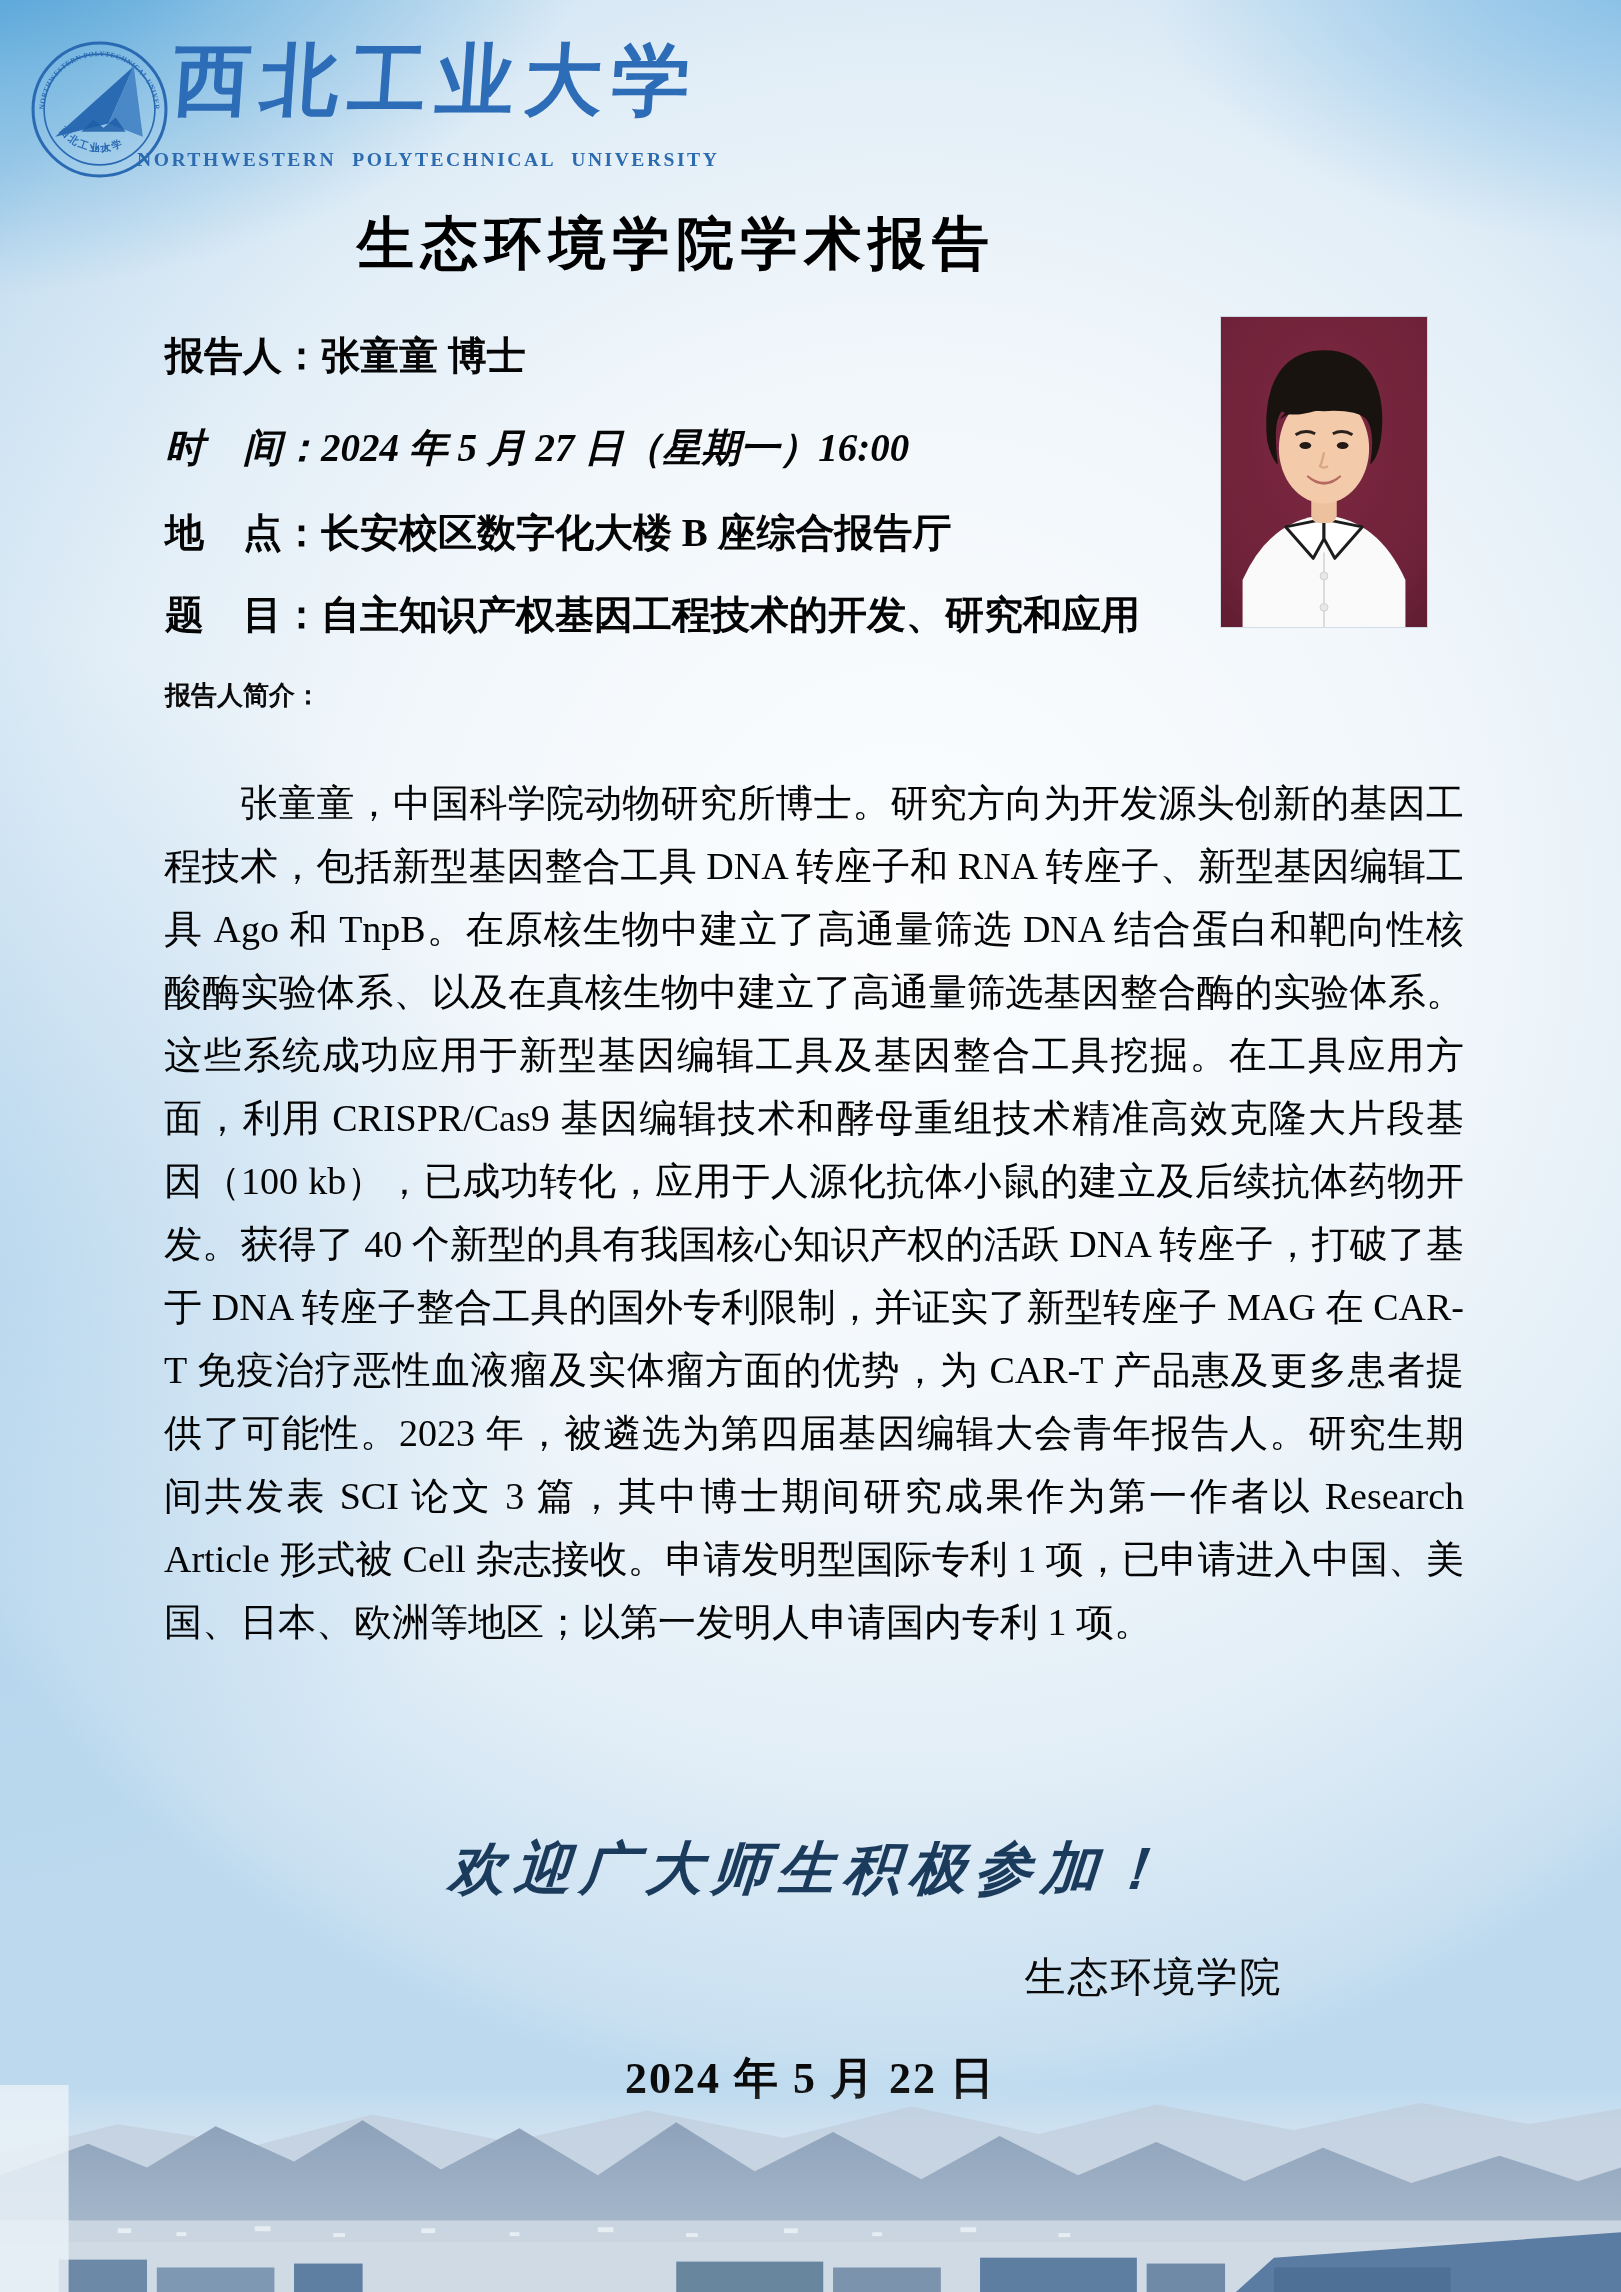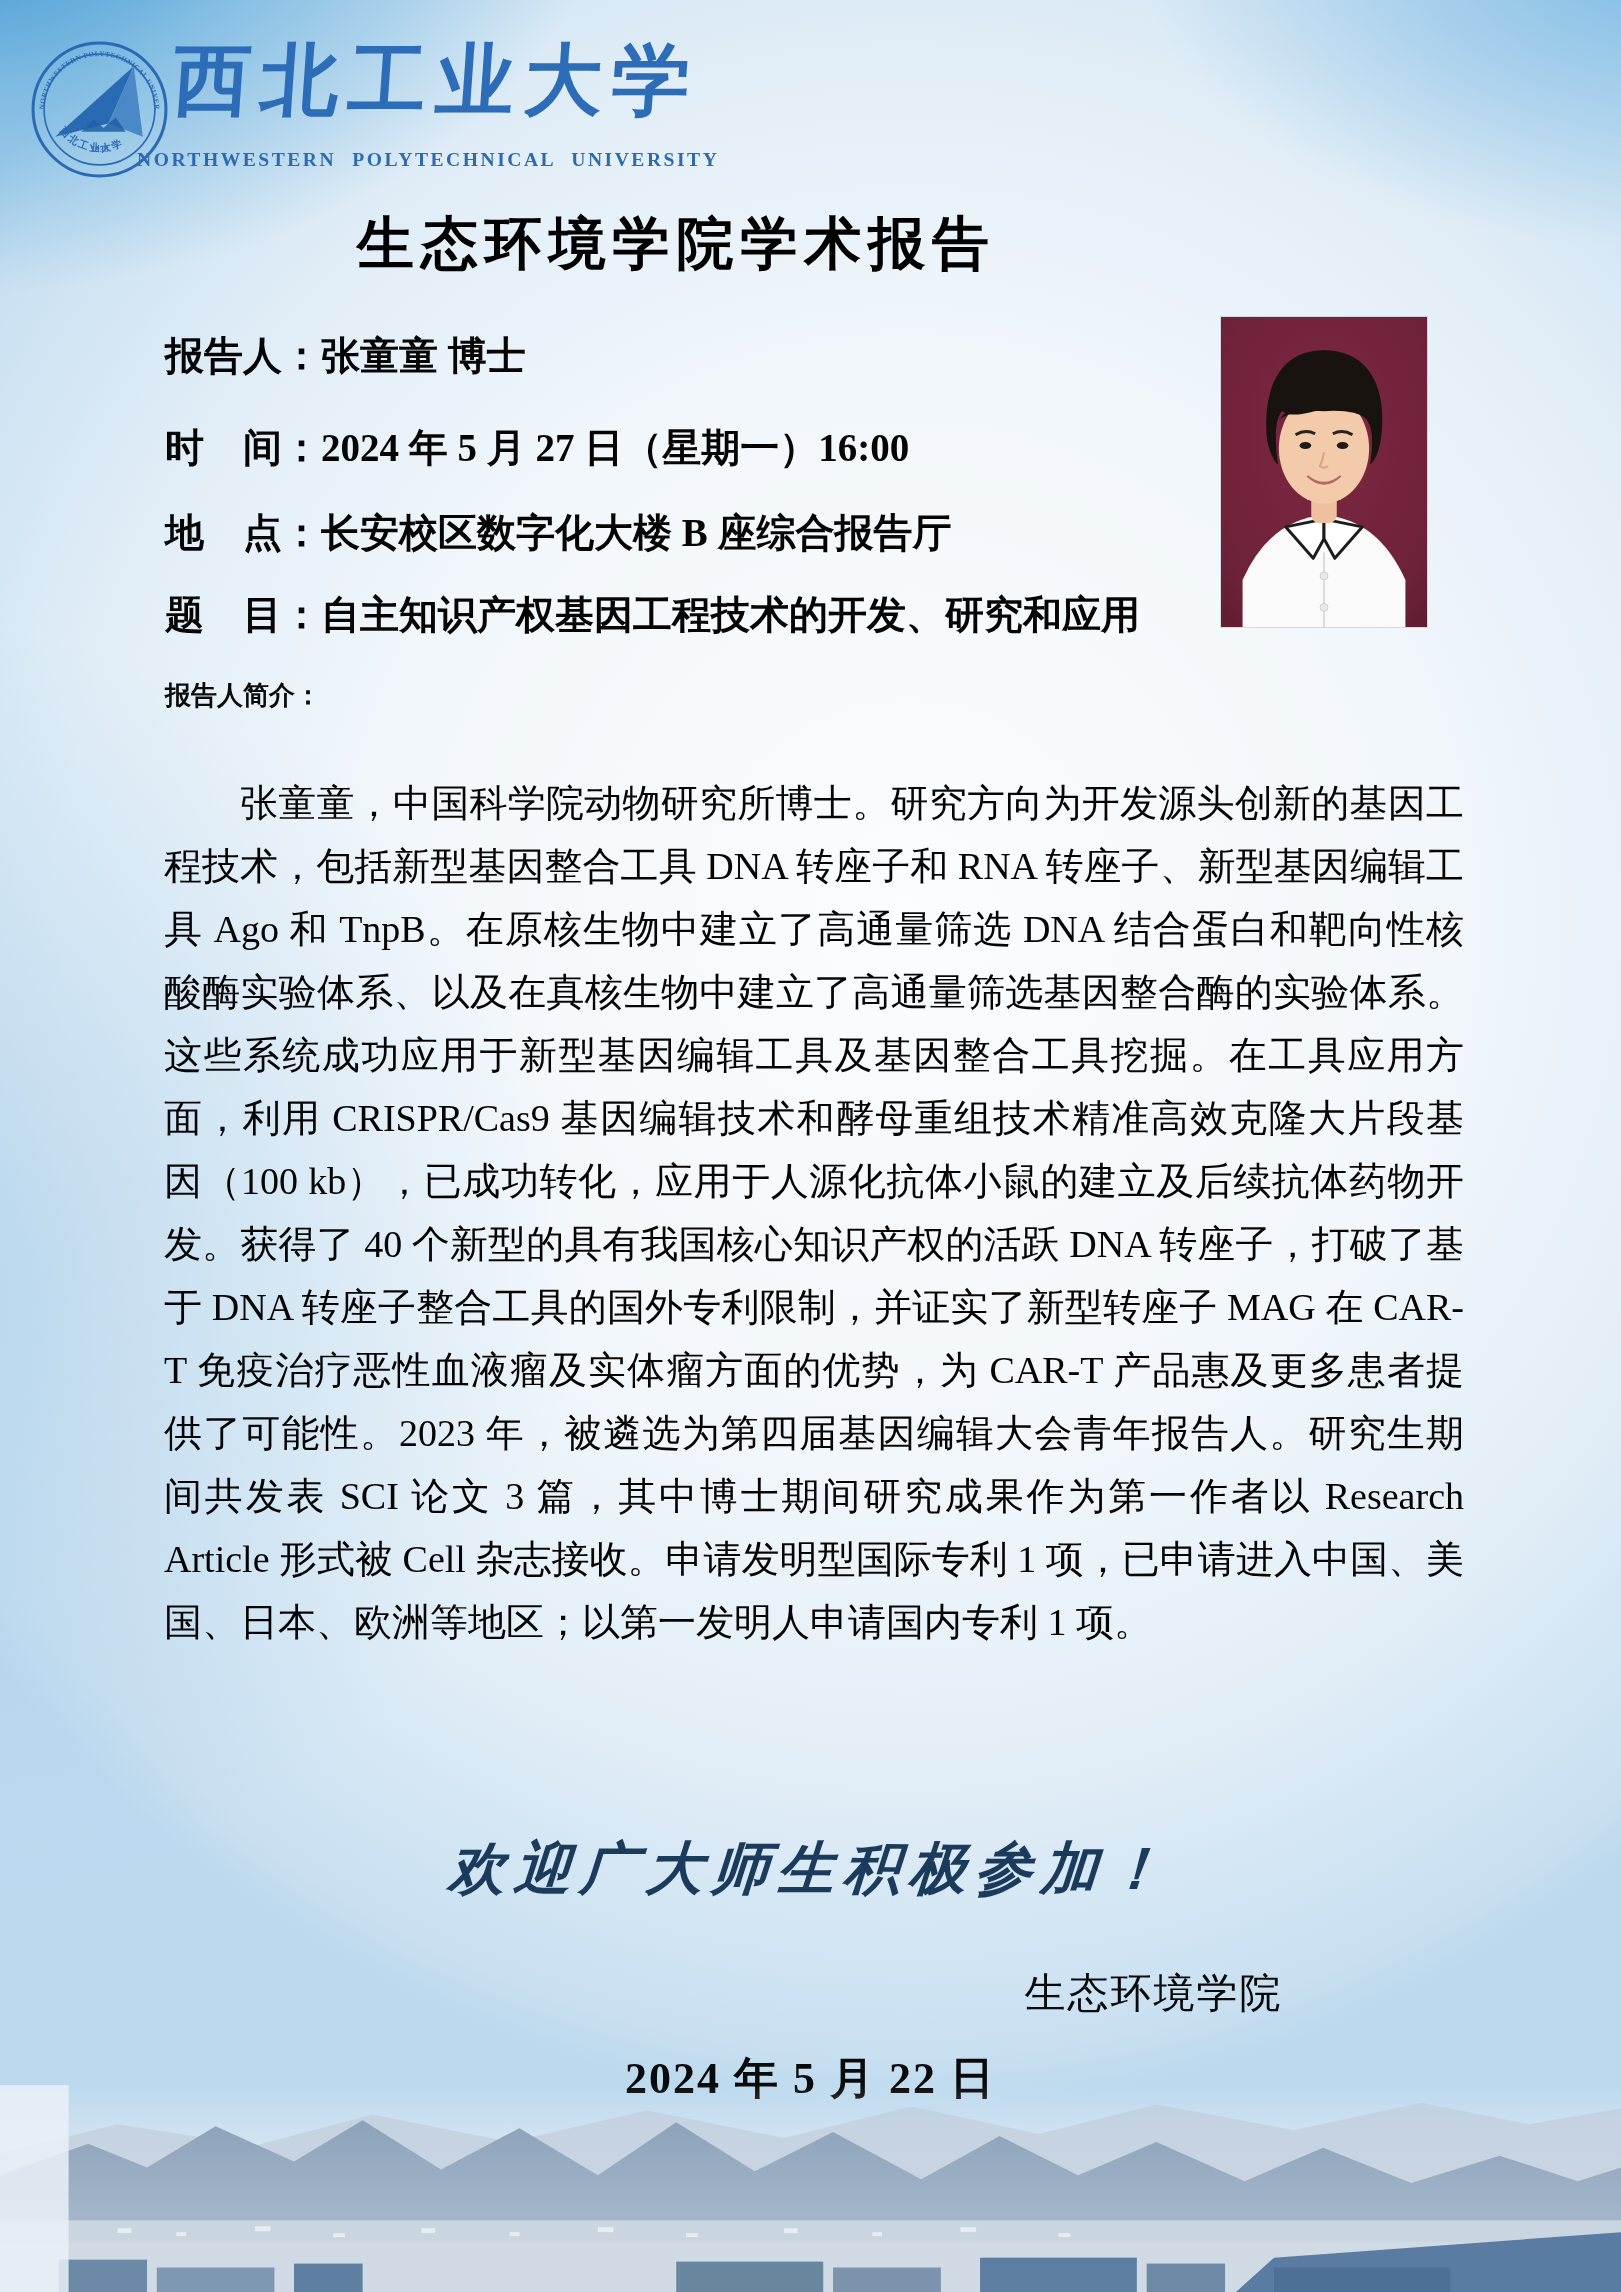--- a/index.html
+++ b/index.html
@@ -40,21 +40,21 @@
     left:0;top:206px;width:1353px;text-align:center;
     font-size:57px;font-weight:bold;letter-spacing:6.9px;color:#000;
   }
 
   
   .detail{
     left:165px;white-space:nowrap;
     font-size:39px;font-weight:bold;color:#050505;
     font-family:"Liberation Serif", serif;
   }
-  .d1{top:329px;} .d2{top:421px;} .d3{top:506px;} .d4{top:588px;}
+  .d1{top:329px;} .d2{top:421px;font-style:italic;} .d3{top:506px;} .d4{top:588px;}
   .bio-heading{top:678px;left:165px;font-size:26px;font-weight:bold;white-space:nowrap;}
 
   
   .photo{left:1221px;top:317px;width:206px;height:310px;box-shadow:0 0 0 1px rgba(120,140,160,0.25);}
 
   
   .bio{
     left:164px;top:772px;width:1300px;
     font-size:38px;line-height:63px;
     text-align:justify;text-justify:inter-ideograph;
@@ -65,21 +65,21 @@
   .welcome{
     left:0;top:1831px;width:1621px;text-align:center;
     font-size:57px;font-weight:bold;font-style:italic;
     letter-spacing:8.8px;color:#1b3b5c;
     transform:skewX(-4deg);
   }
 
   
   .sig-org{
     top:1950px;left:0;width:100%;box-sizing:border-box;padding-left:686px;
-    text-align:center;font-size:41px;color:#0a0a0a;letter-spacing:2px;margin-top:16px;
+    text-align:center;font-size:41px;color:#0a0a0a;letter-spacing:2px;
   }
   .sig-date{
     top:2049px;left:0;width:100%;box-sizing:border-box;
     text-align:center;font-size:44px;font-weight:bold;color:#0a0a0a;letter-spacing:2px;
   }
 
   
   .skyline{left:0;bottom:0;width:1621px;height:208px;}
 </style>
 </head>

